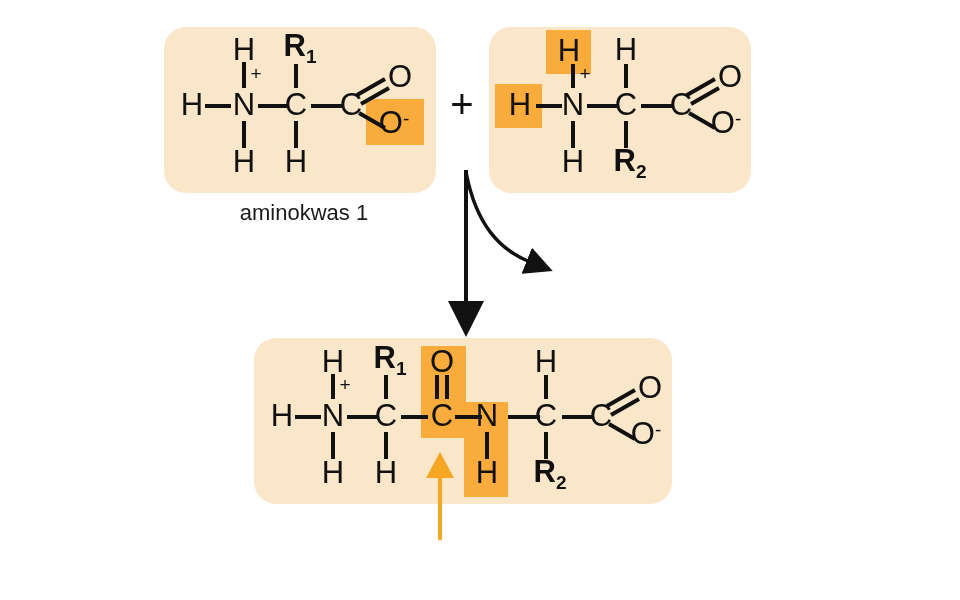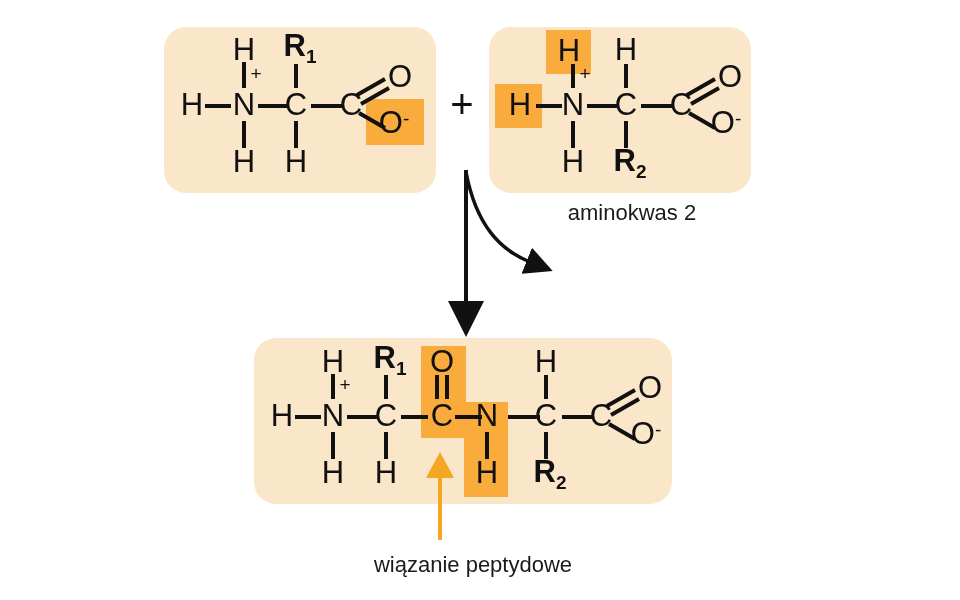--- a/index.html
+++ b/index.html
@@ -131,20 +131,21 @@
   <div class="charge" style="left:256px; top:73px;">+</div>
   <div class="atom" style="left:244px; top:49px;">H</div>
   <div class="atom" style="left:244px; top:161px;">H</div>
   <div class="atom" style="left:296px; top:104px;">C</div>
   <div class="atom bold" style="left:300px; top:48px;"><span>R</span><span class="sub">1</span></div>
   <div class="atom" style="left:296px; top:161px;">H</div>
   <div class="atom" style="left:351px; top:104px;">C</div>
   <div class="atom" style="left:400px; top:76px;">O</div>
   <div class="atom" style="left:394px; top:122px;"><span>O</span><span class="sup">-</span></div>
 
+  <div class="caption" style="left:304px; top:202px;">aminokwas 1</div>
 
   <div class="plus" style="left:462px; top:104px;">+</div>
 
   <div class="panel" style="left:489px; top:27px; width:262px; height:166px;"></div>
 
   <div class="hl" style="left:546px; top:30px; width:45px; height:44px;"></div>
   <div class="hl" style="left:495px; top:84px; width:47px; height:44px;"></div>
 
   <div class="bond h" style="left:536px; top:104px; width:26px;"></div>
   <div class="bond h" style="left:587px; top:104px; width:32px;"></div>
@@ -165,21 +166,20 @@
   <div class="charge" style="left:585px; top:73px;">+</div>
   <div class="atom" style="left:569px; top:50px;">H</div>
   <div class="atom" style="left:573px; top:161px;">H</div>
   <div class="atom" style="left:626px; top:104px;">C</div>
   <div class="atom" style="left:626px; top:49px;">H</div>
   <div class="atom bold" style="left:630px; top:163px;"><span>R</span><span class="sub">2</span></div>
   <div class="atom" style="left:681px; top:104px;">C</div>
   <div class="atom" style="left:730px; top:76px;">O</div>
   <div class="atom" style="left:726px; top:122px;"><span>O</span><span class="sup">-</span></div>
 
-  <div class="caption" style="left:632px; top:202px;">aminokwas 2</div>
 
   <svg class="overlay">
     <defs>
       <marker id="headDown" markerWidth="9" markerHeight="9" refX="1" refY="4.5" orient="auto">
         <path d="M0,0 L9,4.5 L0,9 z" fill="#111111"></path>
       </marker>
       <marker id="headCurve" markerWidth="8" markerHeight="8" refX="1" refY="4" orient="auto">
         <path d="M0,0 L8,4 L0,8 z" fill="#111111"></path>
       </marker>
     </defs>
@@ -236,15 +236,14 @@
   <div class="atom bold" style="left:550px; top:474px;"><span>R</span><span class="sub">2</span></div>
   <div class="atom" style="left:601px; top:415px;">C</div>
   <div class="atom" style="left:650px; top:387px;">O</div>
   <div class="atom" style="left:646px; top:433px;"><span>O</span><span class="sup">-</span></div>
 
   <svg class="overlay">
     <line x1="440" y1="540" x2="440" y2="472" stroke="#f5a623" stroke-width="4"></line>
     <path d="M 440 452 L 454 478 L 426 478 z" fill="#f5a623"></path>
   </svg>
 
-  <div class="caption" style="left:473px; top:554px;">wiązanie peptydowe</div>
 
 </div>
 
 </body></html>

